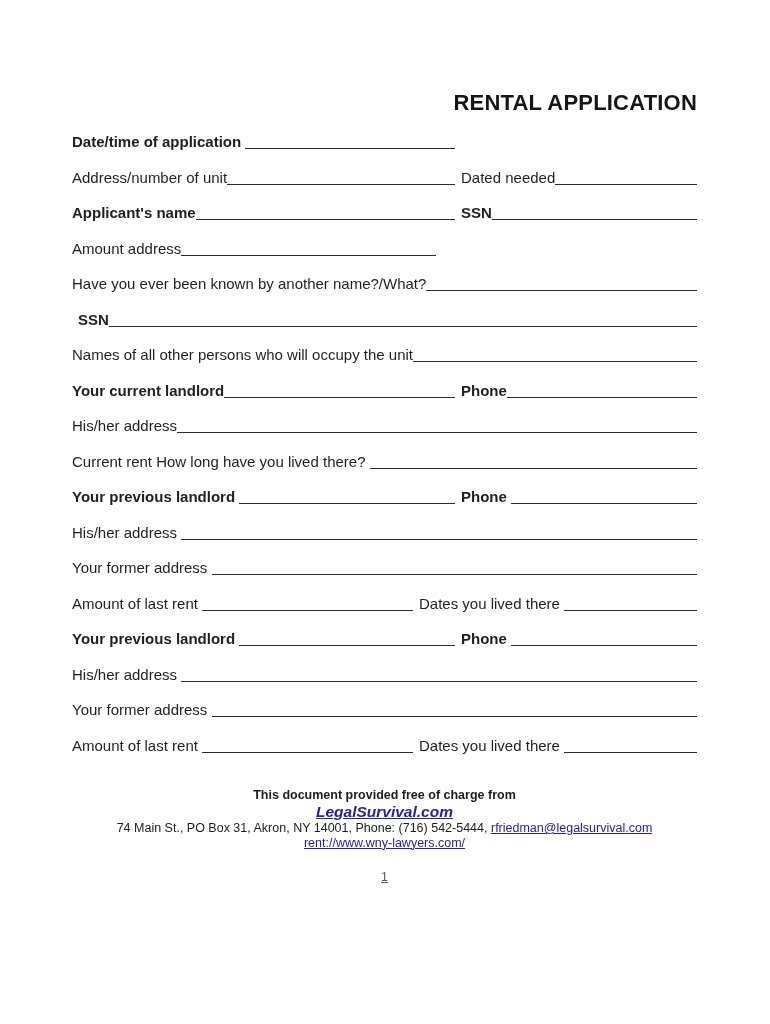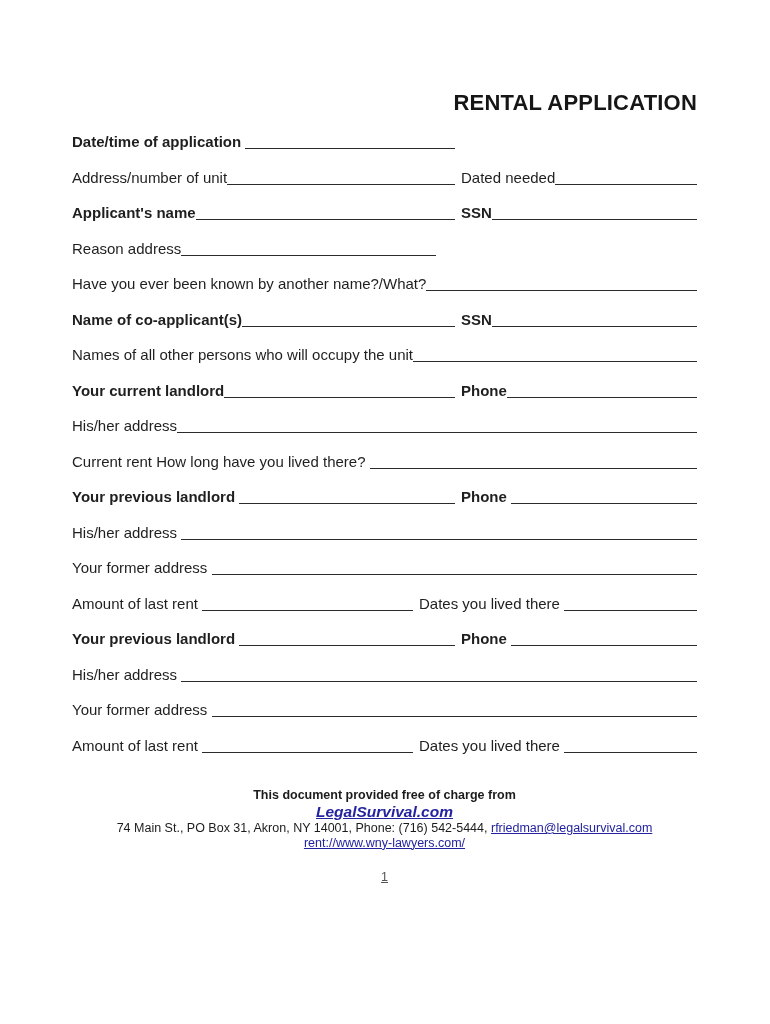--- a/index.html
+++ b/index.html
@@ -79,34 +79,30 @@
         <span class="line grow"></span>
       </div>
       <div class="part p2">
         <span class="lbl">SSN</span>
         <span class="line grow"></span>
       </div>
     </div>
 
 
     <div class="row">
-      <span class="lbl">Reason address</span>
+      <span class="lbl">Amount address</span>
       <span class="line w255"></span>
     </div>
 
     <div class="row">
       <span class="lbl">Have you ever been known by another name?/What?</span>
       <span class="line grow"></span>
     </div>
 
     <div class="row bold-row">
-      <div class="part p1">
-        <span class="lbl">Name of co-applicant(s)</span>
-        <span class="line grow"></span>
-      </div>
       <div class="part p2">
         <span class="lbl">SSN</span>
         <span class="line grow"></span>
       </div>
     </div>
 
     <div class="row">
       <span class="lbl">Names of all other persons who will occupy the unit</span>
       <span class="line grow"></span>
     </div>

